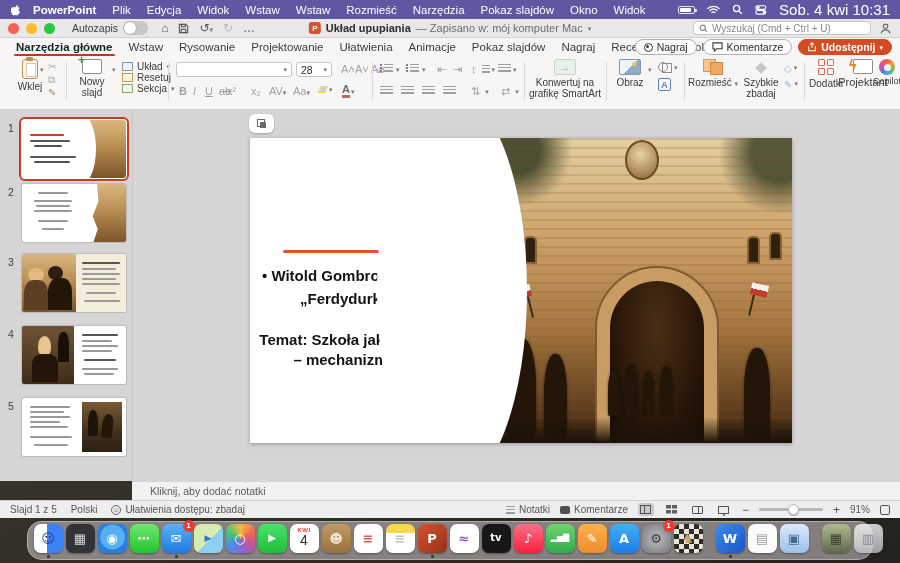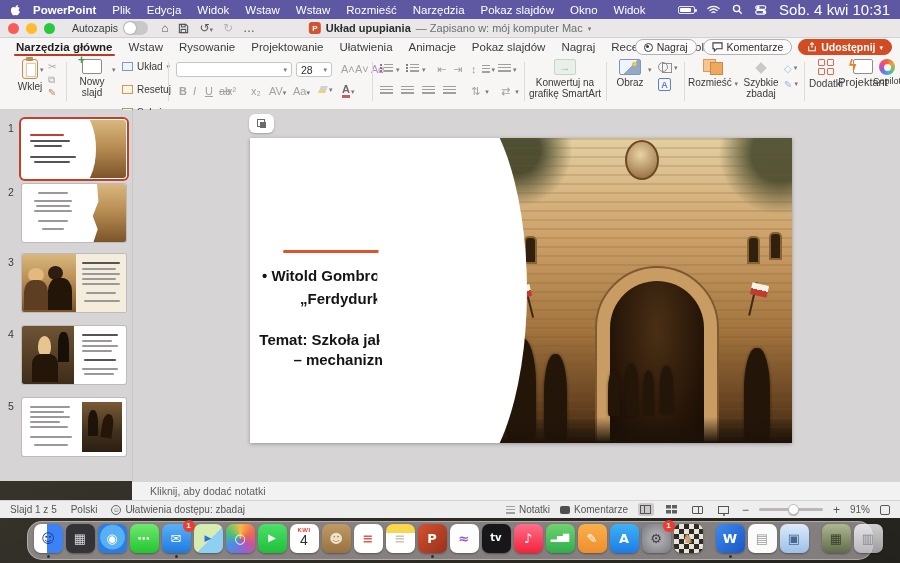--- a/index.html
+++ b/index.html
@@ -256,20 +256,35 @@
   </span>
   <span class="tbicon">↺<span class="chev">▾</span></span>
   <span class="tbicon dis">↻</span>
   <span class="tbicon">…</span>
   <span class="tb-title">
     <span class="ppt-chip">P</span>
     <span class="doc-name">Układ upupiania</span>
     <span class="doc-status">— Zapisano w: mój komputer Mac</span>
     <span class="chev">▾</span>
   </span>
+  <span class="tb-right">
+    <span class="searchbox">
+      <svg width="9" height="9" viewBox="0 0 12 12" fill="none" stroke="#8a8a8a" stroke-width="1.6">
+          <circle cx="5" cy="5" r="3.4"></circle>
+          <path d="M7.6 7.6 L10.6 10.6"></path>
+        </svg>
+      <span>Wyszukaj (Cmd + Ctrl + U)</span>
+    </span>
+    <span>
+      <svg width="13" height="13" viewBox="0 0 14 14" fill="none" stroke="#666" stroke-width="1.3">
+          <circle cx="7" cy="4.6" r="2.4"></circle>
+          <path d="M2.2 12.2c.8-2.6 2.6-3.8 4.8-3.8s4 1.2 4.8 3.8"></path>
+        </svg>
+    </span>
+  </span>
 </div>
 
 <div class="tabsrow">
 
 <span class="tab active">Narzędzia główne</span>
     <span class="tab">Wstaw</span>
     <span class="tab">Rysowanie</span>
     <span class="tab">Projektowanie</span>
     <span class="tab">Ułatwienia</span>
     <span class="tab">Animacje</span>
@@ -313,21 +328,21 @@
     <span class="mico" style="color:#c08a5a;">✎</span>
   </div>
   <div class="rsep" style="left:66px;"></div>
 
   <div class="bigbtn" style="left:70px;width:44px;">
     <span class="slide-ic"></span>
     <span class="lbl">Nowy</span>
     <span class="lbl" style="margin-top:-2px;">slajd</span>
   </div>
   <span class="chev abs" style="left:112px;top:10px;">▾</span>
-  <div class="minicol" style="left:122px;top:5px;gap:12px;">
+  <div class="minicol" style="left:122px;top:5px;gap:0;">
     <span class="smallrow">
         <span class="lay-ic"></span>
         <span>Układ</span>
         <span class="chev">▾</span>
       </span>
     <span class="smallrow">
         <span class="lay-ic" style="border-color:#c79b52;background:#faf3e6;"></span>
         <span>Resetuj</span>
       </span>
     <span class="smallrow">

